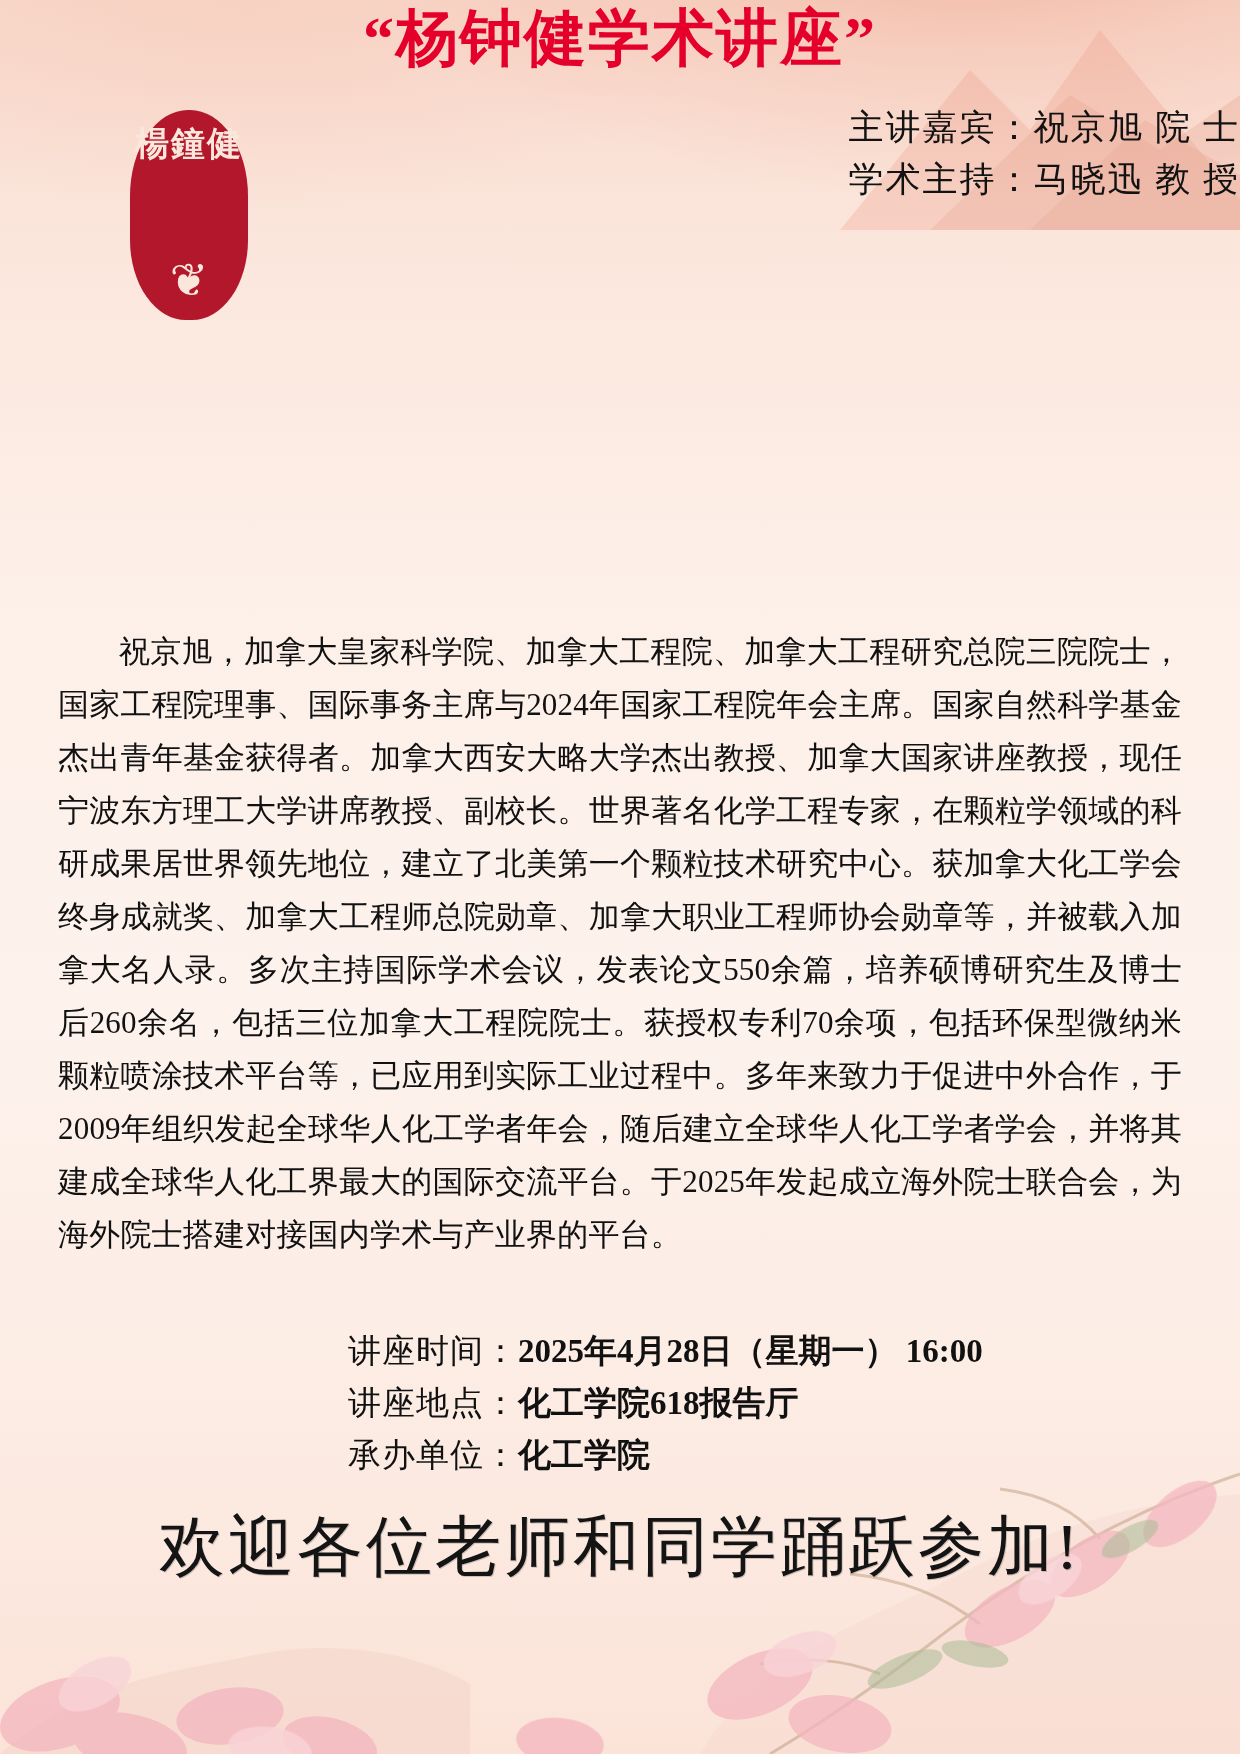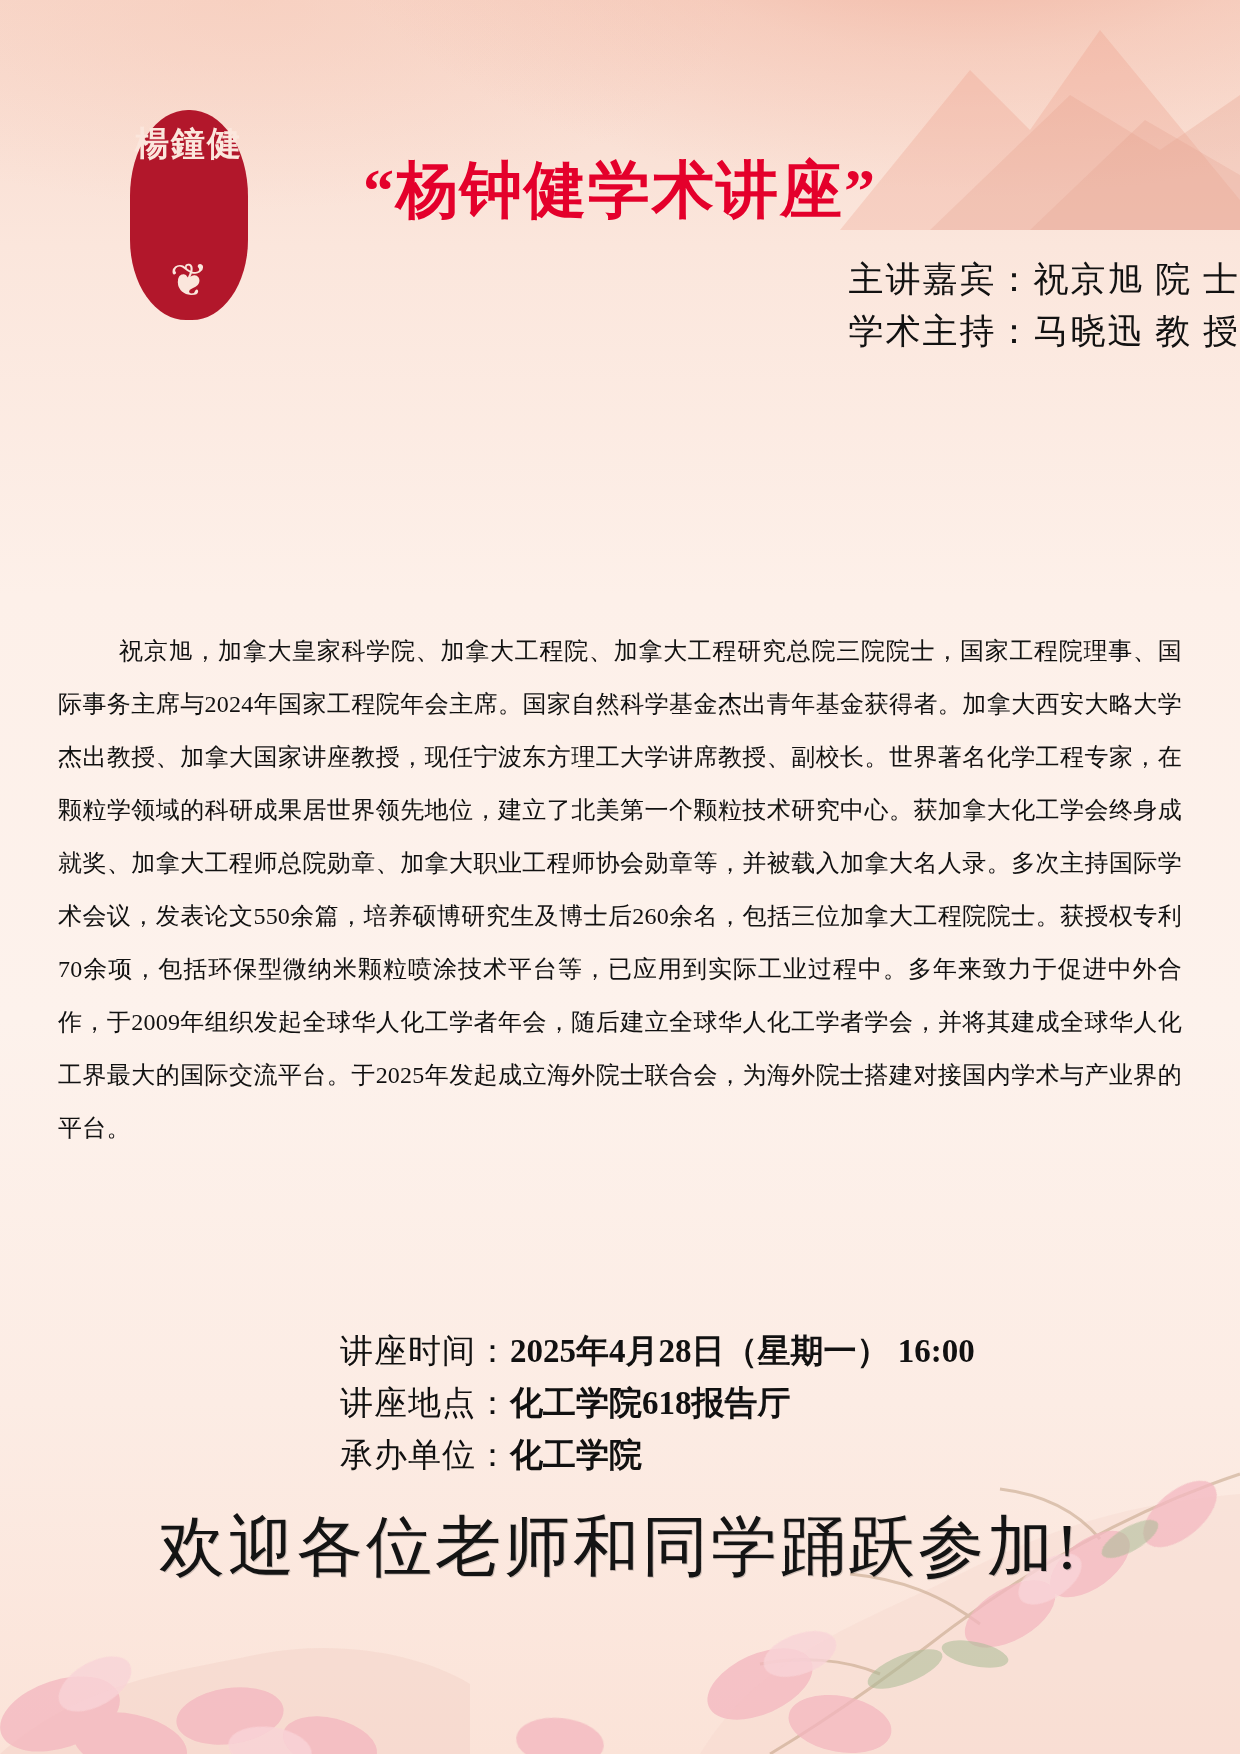--- a/index.html
+++ b/index.html
@@ -79,23 +79,21 @@
     color: #fbe6dc;
     font-size: 46px;
     line-height: 46px;
   }
 
   .header {
     position: absolute;
     top: 0;
     left: 0;
     width: 1240px;
-    padding-top: 128px;
-    text-align: center;
-    margin-top: 24px;
+    text-align: center;
   }
   .title-1 {
     color: #e4002b;
     font-size: 62px;
     line-height: 76px;
     font-weight: bold;
     letter-spacing: 2px;
     font-family: "Liberation Serif", serif;
   }
   .title-2 {
@@ -127,33 +125,33 @@
     letter-spacing: 2px;
     font-family: "Liberation Serif", serif;
   }
 
   .bio {
     position: absolute;
     top: 625px;
     left: 58px;
     width: 1124px;
     color: #111;
-    font-size: 24px;
+    font-size: 31px;
     line-height: 53px;
     text-align: justify;
     text-justify: inter-ideograph;
     text-indent: 61px;
     letter-spacing: 0.2px;
     font-family: "Liberation Serif", serif;
   }
 
   .details {
     position: absolute;
     top: 1325px;
-    left: 340px;
+    left: 348px;
     width: 760px;
     font-family: "Liberation Serif", serif;
   }
   .detail-row {
     font-size: 33px;
     line-height: 52px;
     color: #111;
     white-space: nowrap;
   }
   .detail-row .label {

